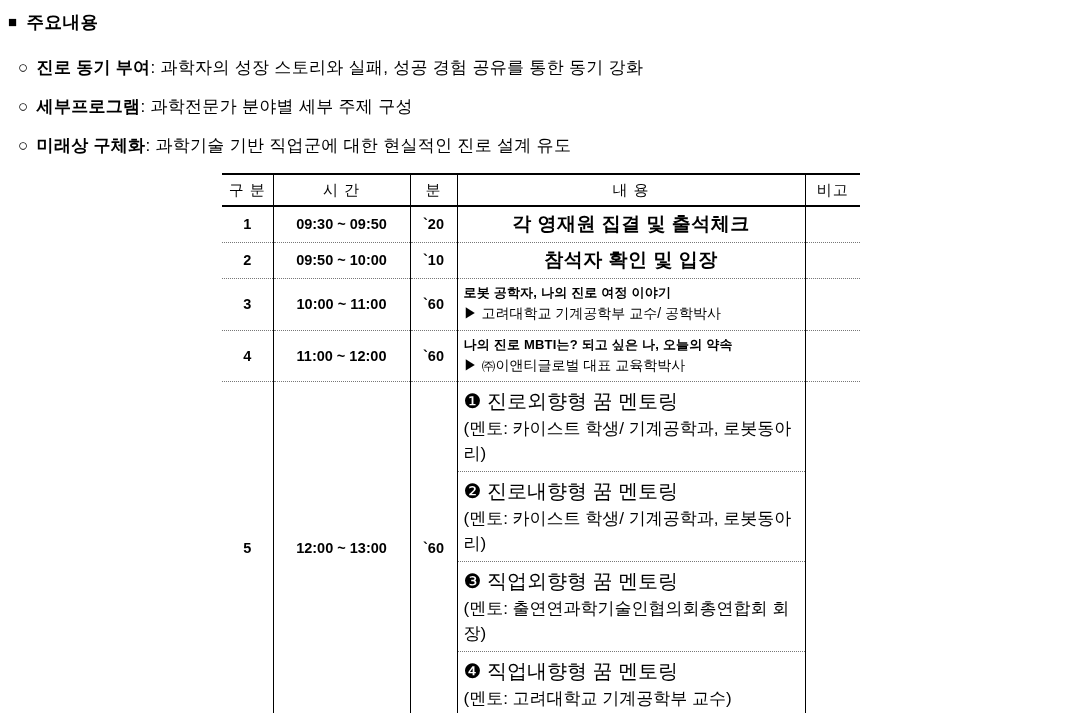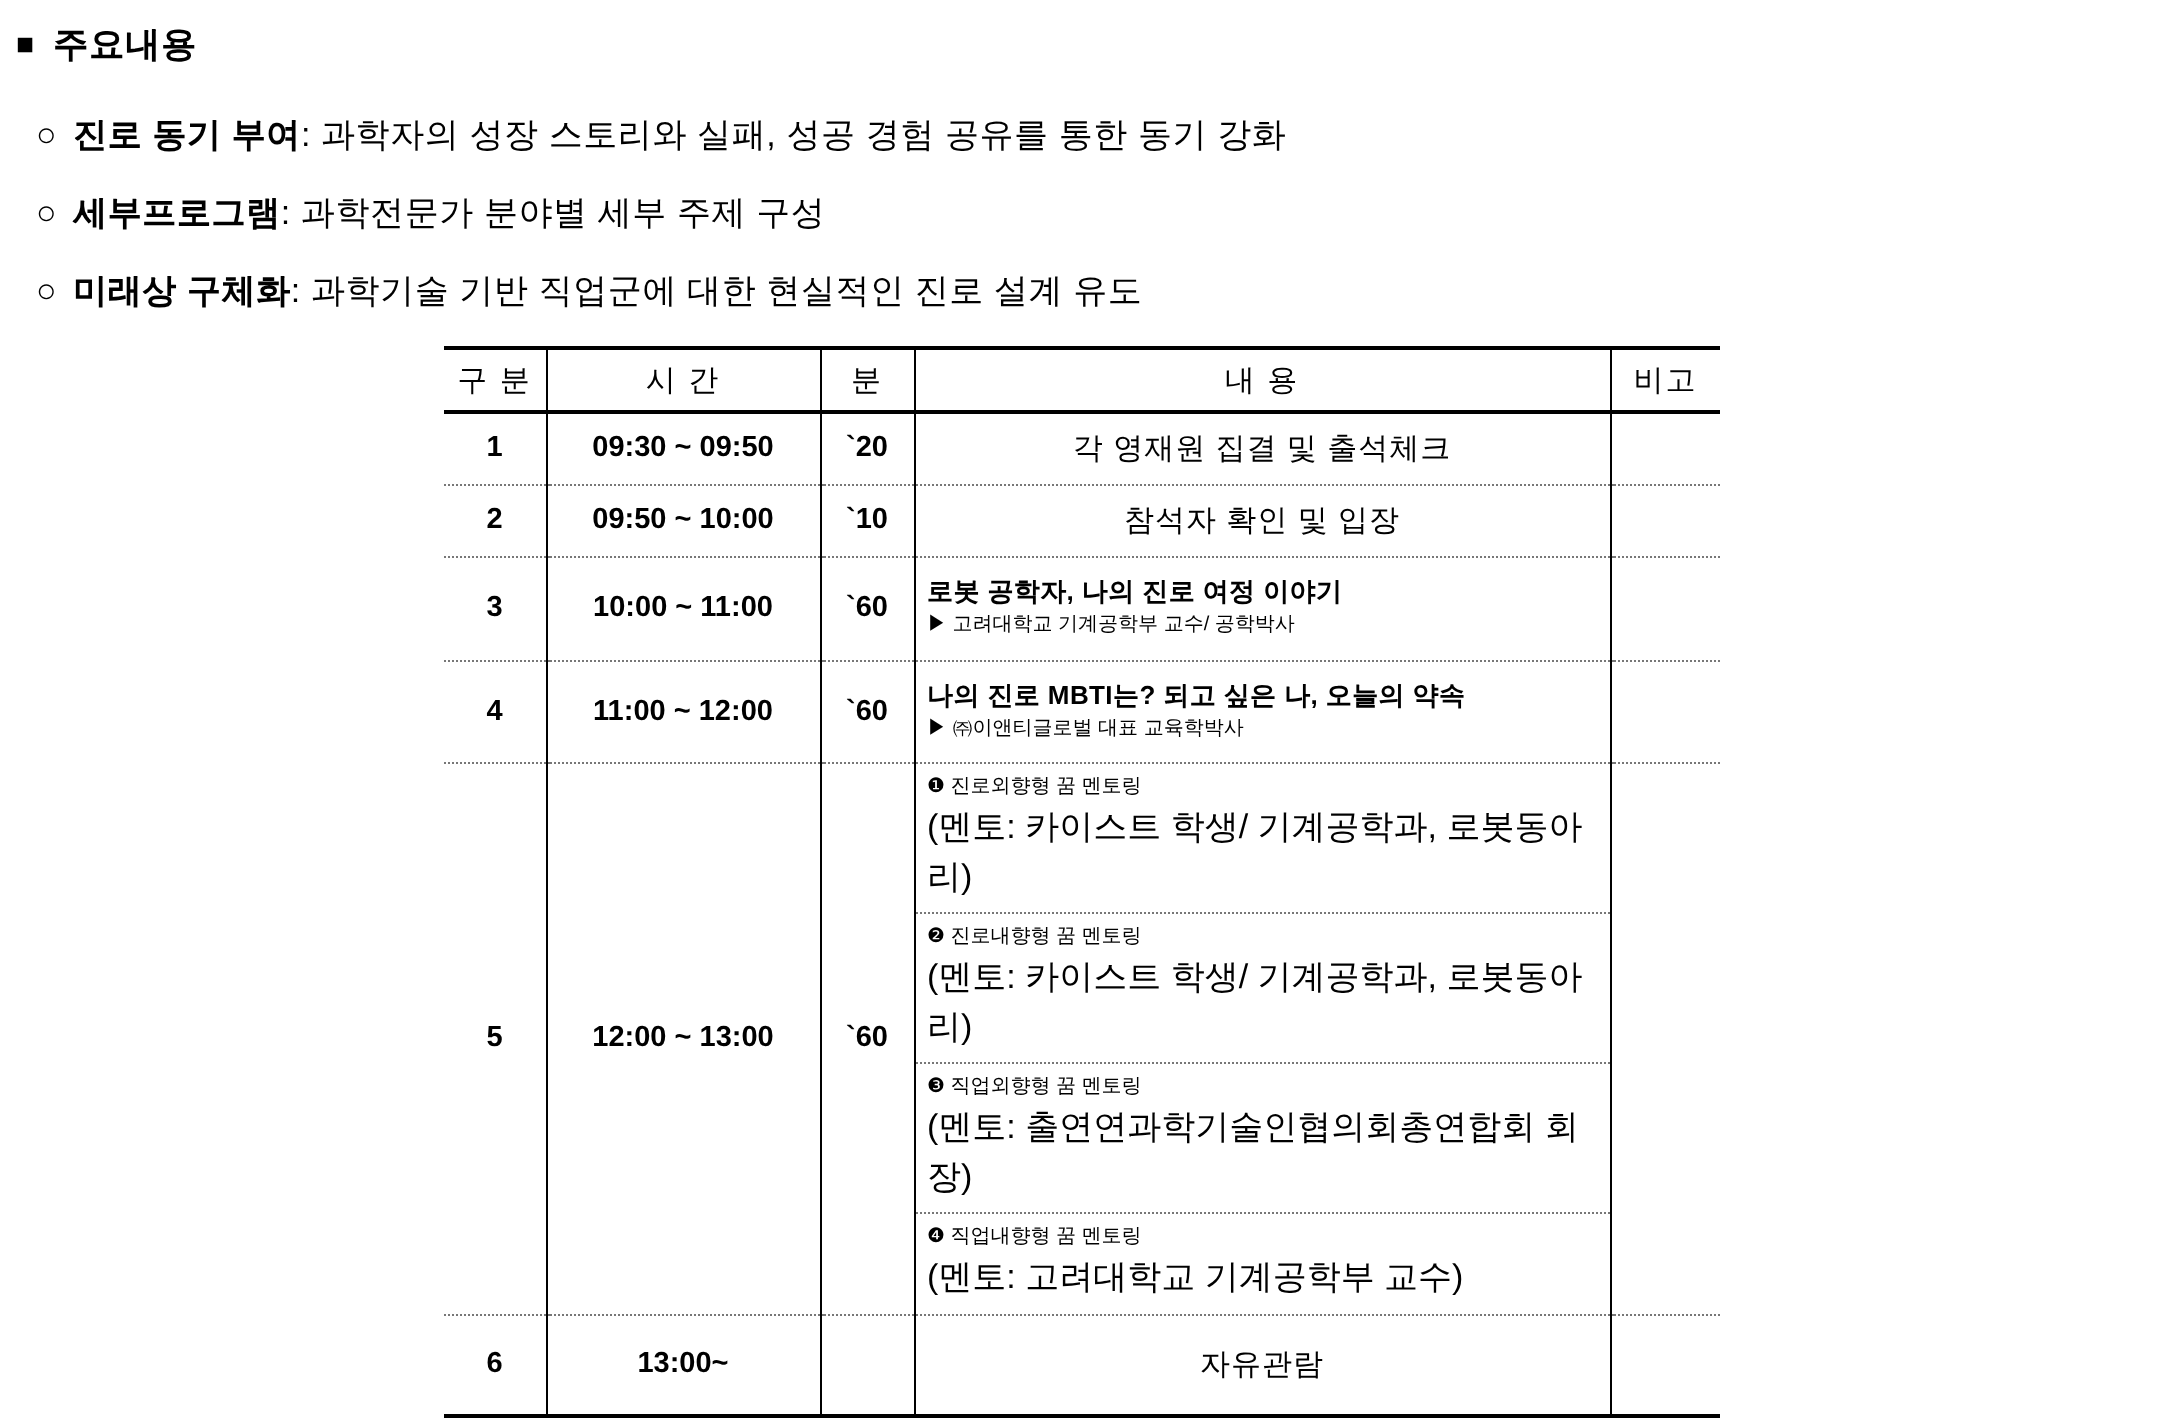--- a/index.html
+++ b/index.html
@@ -28,25 +28,25 @@
     padding:0; vertical-align:middle; text-align:center;
     font-size:14.5px; overflow:hidden;
   }
   th.c-no, td.c-no { border-left:none; }
   thead th { border-bottom:2.5px solid #000; height:30px; font-size:15px; font-weight:400; letter-spacing:1px; }
   tbody tr.sep > td { border-top:1px dotted #777; }
 
   tr.r36{height:36px} tr.r50{height:50px} tr.r51{height:51px} tr.r52{height:52px}
 
   td.bold { font-weight:700; }
-  td.center { font-size:15px; letter-spacing:0.5px; }
+  td.center { font-size:19px; letter-spacing:0.5px;font-weight:bold; }
   td.left { text-align:left; padding:4px 6px; }
   .ct-title { font-weight:700; font-size:13px; line-height:1.45; letter-spacing:0.2px; }
-  .ct-sub   { font-size:10px;  line-height:1.45; }
-  .sub-title  { font-size:10px; line-height:1.5; }
+  .ct-sub   { font-size:14px;  line-height:1.45; }
+  .sub-title  { font-size:20px; line-height:1.5; }
   .sub-detail { font-size:17px; line-height:1.5; }
 
   .footnote {
     width:638px; margin:12px 0 0 214px; text-align:center;
     font-weight:700; font-size:15px; letter-spacing:0.2px;
   }
 </style>
 </head>
 <body>
 

